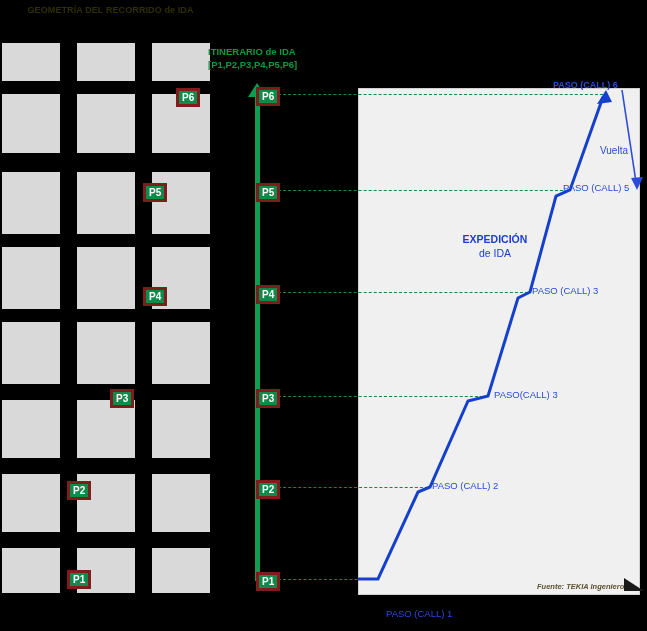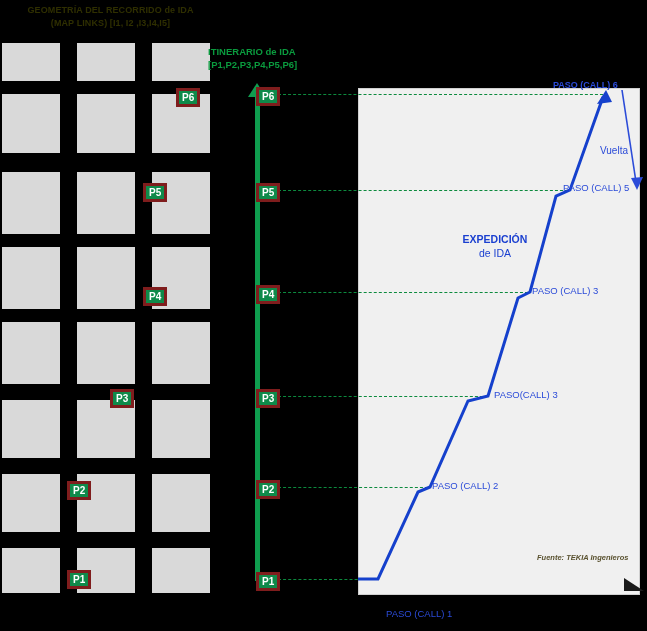--- a/index.html
+++ b/index.html
@@ -35,32 +35,31 @@
                background:#f0f0f0;border:1px solid #d0d0d0;}
   #chart-svg{position:absolute;left:0;top:0;width:647px;height:631px;
              pointer-events:none;}
   .chart-title{position:absolute;color:#1a3fd0;font-size:10.5px;
                font-weight:bold;text-align:center;line-height:14px;}
   .chart-title .sub{font-weight:normal;font-size:10.5px;}
   .paso-lbl{position:absolute;color:#2b4bd8;font-size:9.5px;white-space:nowrap;}
   .paso6{font-weight:bold;font-size:9px;}
   .vuelta-lbl{position:absolute;color:#2b4bd8;font-size:10px;}
   .fuente{position:absolute;color:#5a5230;font-size:7.5px;font-style:italic;
-          font-weight:bold;white-space:nowrap;}
+          font-weight:bold;white-space:nowrap;margin-top:29px;}
   .corner-fold{position:absolute;width:0;height:0;
                border-left:20px solid #1a1a1a;border-top:13px solid transparent;}
 </style>
 </head>
 <body>
 
 <div id="map-panel">
 
   <div class="map-title">
     <span>GEOMETRÍA DEL RECORRIDO de IDA</span>
-    <span class="l2">(MAP LINKS) [I1, I2 ,I3,I4,I5]</span>
   </div>
 
   <div class="grid-cell" style="left:2px;top:43px;width:58px;height:38px;"></div>
   <div class="grid-cell" style="left:77px;top:43px;width:58px;height:38px;"></div>
   <div class="grid-cell" style="left:152px;top:43px;width:58px;height:38px;"></div>
 
   <div class="grid-cell" style="left:2px;top:94px;width:58px;height:59px;"></div>
   <div class="grid-cell" style="left:77px;top:94px;width:58px;height:59px;"></div>
   <div class="grid-cell" style="left:152px;top:94px;width:58px;height:59px;"></div>
 

